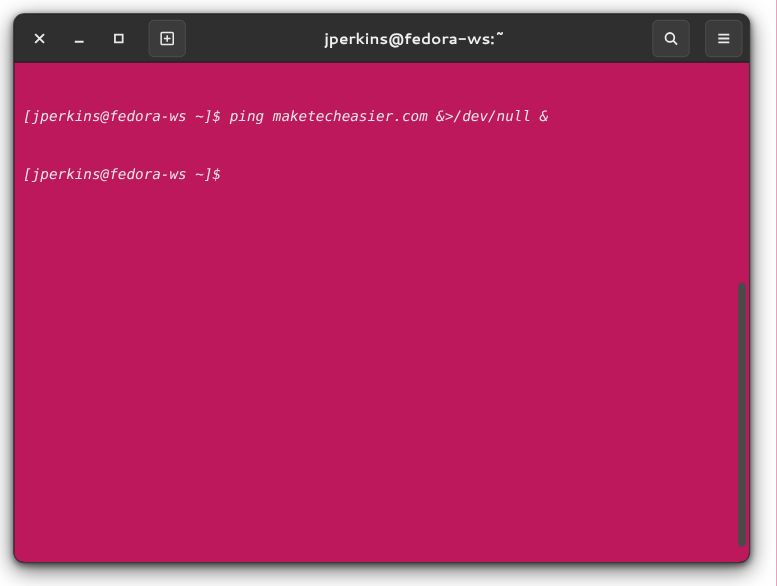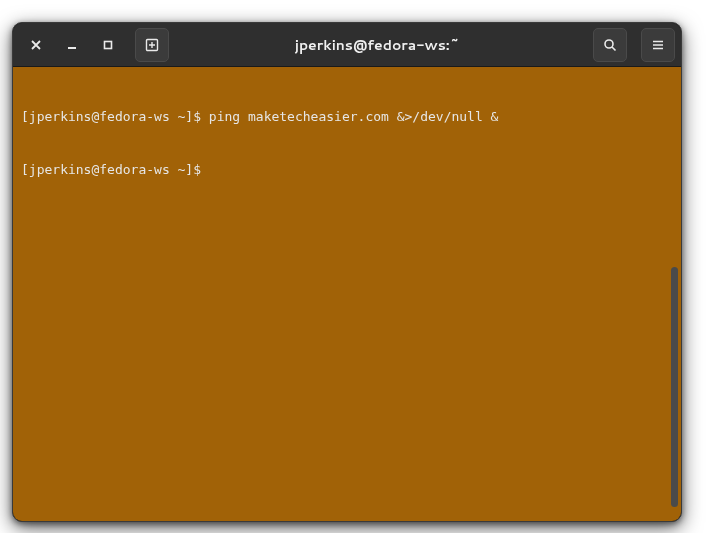--- a/index.html
+++ b/index.html
@@ -20,21 +20,20 @@
     .window {
       width: 670px;
       height: 500px;
       background: #1a1a1a;
       border-radius: 10px;
       box-shadow: 0 6px 20px rgba(0,0,0,0.6), 0 2px 6px rgba(0,0,0,0.5);
       overflow: hidden;
       display: flex;
       flex-direction: column;
       border: 1px solid #3a3a3a;
-      margin-top: 10px;
     }
     .titlebar {
       height: 44px;
       background: #2f2f2f;
       display: flex;
       align-items: center;
       padding: 0 6px;
       border-bottom: 1px solid #1a1a1a;
     }
     .titlebar-left {
@@ -71,24 +70,25 @@
       font-weight: bold;
       font-size: 14px;
     }
     .titlebar-right {
       display: flex;
       align-items: center;
       gap: 6px;
     }
     .terminal-body {
       flex: 1;
-      background: #a16207;
+      background: #be185d;
       padding: 6px 8px;
       position: relative;
       overflow: hidden;
+      font-style: italic;
     }
     .terminal-content {
       color: #e6e6e6;
       font-size: 13px;
       line-height: 1.35;
       white-space: pre;
       font-family: "DejaVu Sans Mono", "Liberation Mono", Consolas, monospace;
     }
     .terminal-line {
       display: block;

